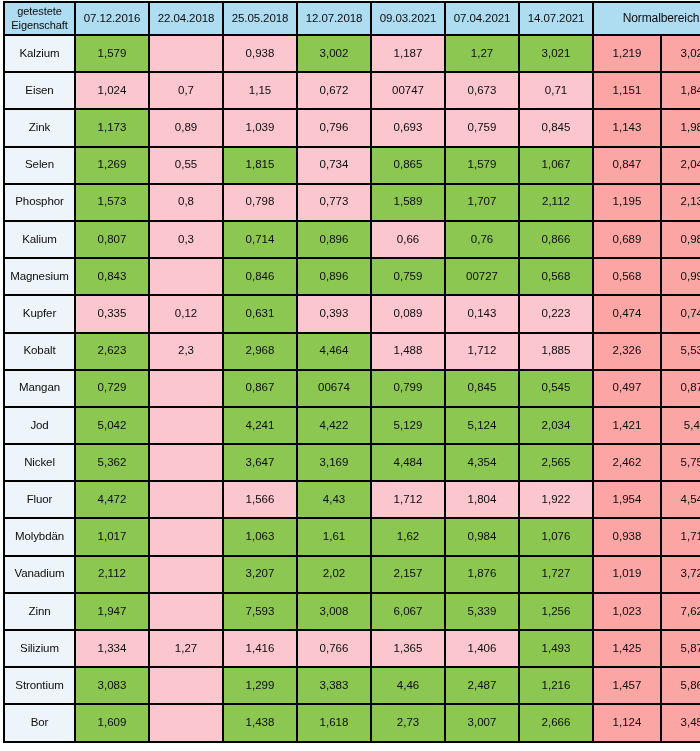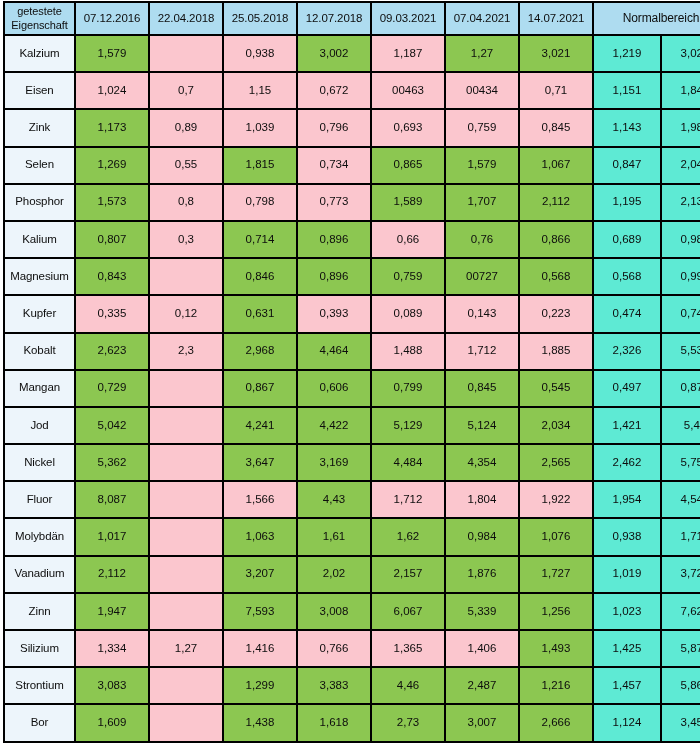--- a/index.html
+++ b/index.html
@@ -61,21 +61,21 @@
   td.name {
     background: #edf5fb;
     font-size: 11.5px;
     letter-spacing: -0.1px;
     padding: 0 1px;
     margin-top: 40px;
   }
   td.v { font-size: 11.5px; }
   td.green  { background: #8cc751; }
   td.pink   { background: #fbc6ce; }
-  td.range  { background: #5eead4; }
+  td.range  { background: #fca5a5; }
   
   col.c-name  { width: 71px; }
   col.c-date  { width: 74px; }
   col.c-range { width: 68px; }
 </style>
 </head>
 <body>
 
 <div id="sheet">
   <table class="grid">
@@ -116,22 +116,22 @@
           <td class="v green">3,021</td>
           <td class="range">1,219</td>
           <td class="range">3,021</td>
         </tr>
         <tr>
           <td class="name">Eisen</td>
           <td class="v pink">1,024</td>
           <td class="v pink">0,7</td>
           <td class="v pink">1,15</td>
           <td class="v pink">0,672</td>
-          <td class="v pink">00463</td>
-          <td class="v pink">00434</td>
+          <td class="v pink">00747</td>
+          <td class="v pink">0,673</td>
           <td class="v pink">0,71</td>
           <td class="range">1,151</td>
           <td class="range">1,847</td>
         </tr>
         <tr>
           <td class="name">Zink</td>
           <td class="v green">1,173</td>
           <td class="v pink">0,89</td>
           <td class="v pink">1,039</td>
           <td class="v pink">0,796</td>
@@ -211,21 +211,21 @@
           <td class="v pink">1,712</td>
           <td class="v pink">1,885</td>
           <td class="range">2,326</td>
           <td class="range">5,531</td>
         </tr>
         <tr>
           <td class="name">Mangan</td>
           <td class="v green">0,729</td>
           <td class="v pink"></td>
           <td class="v green">0,867</td>
-          <td class="v green">0,606</td>
+          <td class="v green">00674</td>
           <td class="v green">0,799</td>
           <td class="v green">0,845</td>
           <td class="v green">0,545</td>
           <td class="range">0,497</td>
           <td class="range">0,879</td>
         </tr>
         <tr>
           <td class="name">Jod</td>
           <td class="v green">5,042</td>
           <td class="v pink"></td>
@@ -244,21 +244,21 @@
           <td class="v green">3,647</td>
           <td class="v green">3,169</td>
           <td class="v green">4,484</td>
           <td class="v green">4,354</td>
           <td class="v green">2,565</td>
           <td class="range">2,462</td>
           <td class="range">5,753</td>
         </tr>
         <tr>
           <td class="name">Fluor</td>
-          <td class="v green">8,087</td>
+          <td class="v green">4,472</td>
           <td class="v pink"></td>
           <td class="v pink">1,566</td>
           <td class="v green">4,43</td>
           <td class="v pink">1,712</td>
           <td class="v pink">1,804</td>
           <td class="v pink">1,922</td>
           <td class="range">1,954</td>
           <td class="range">4,543</td>
         </tr>
         <tr>

